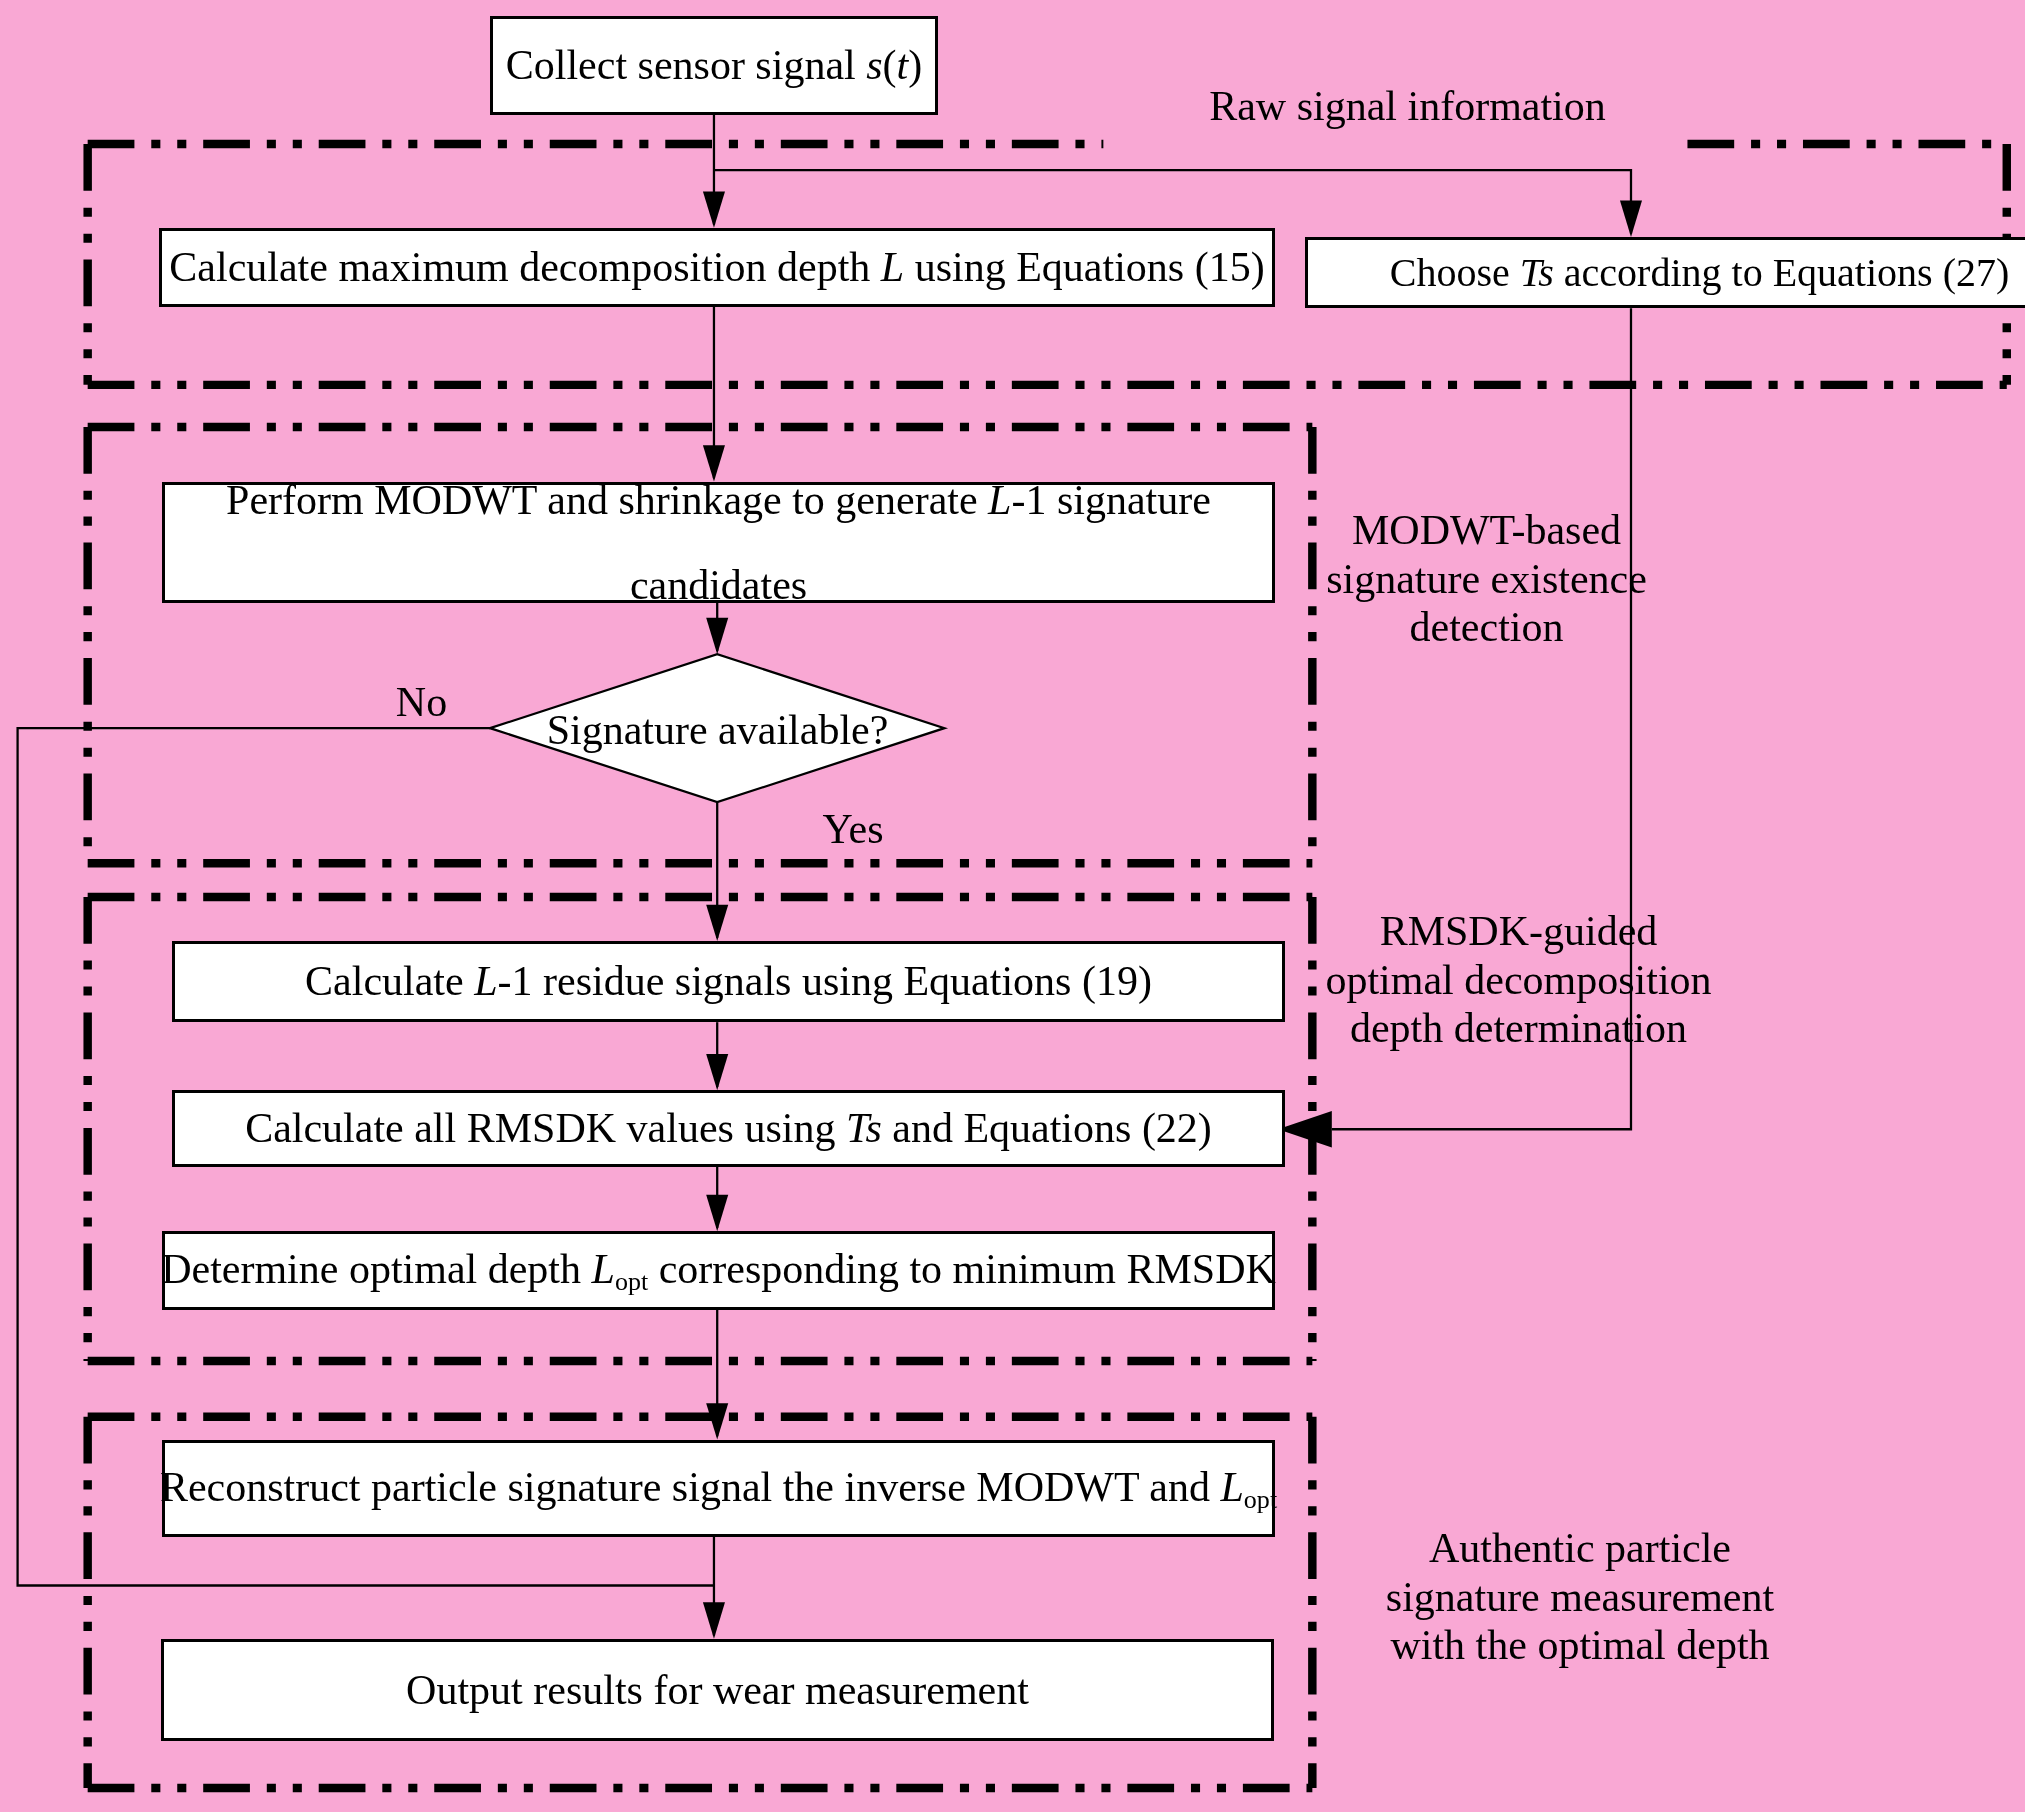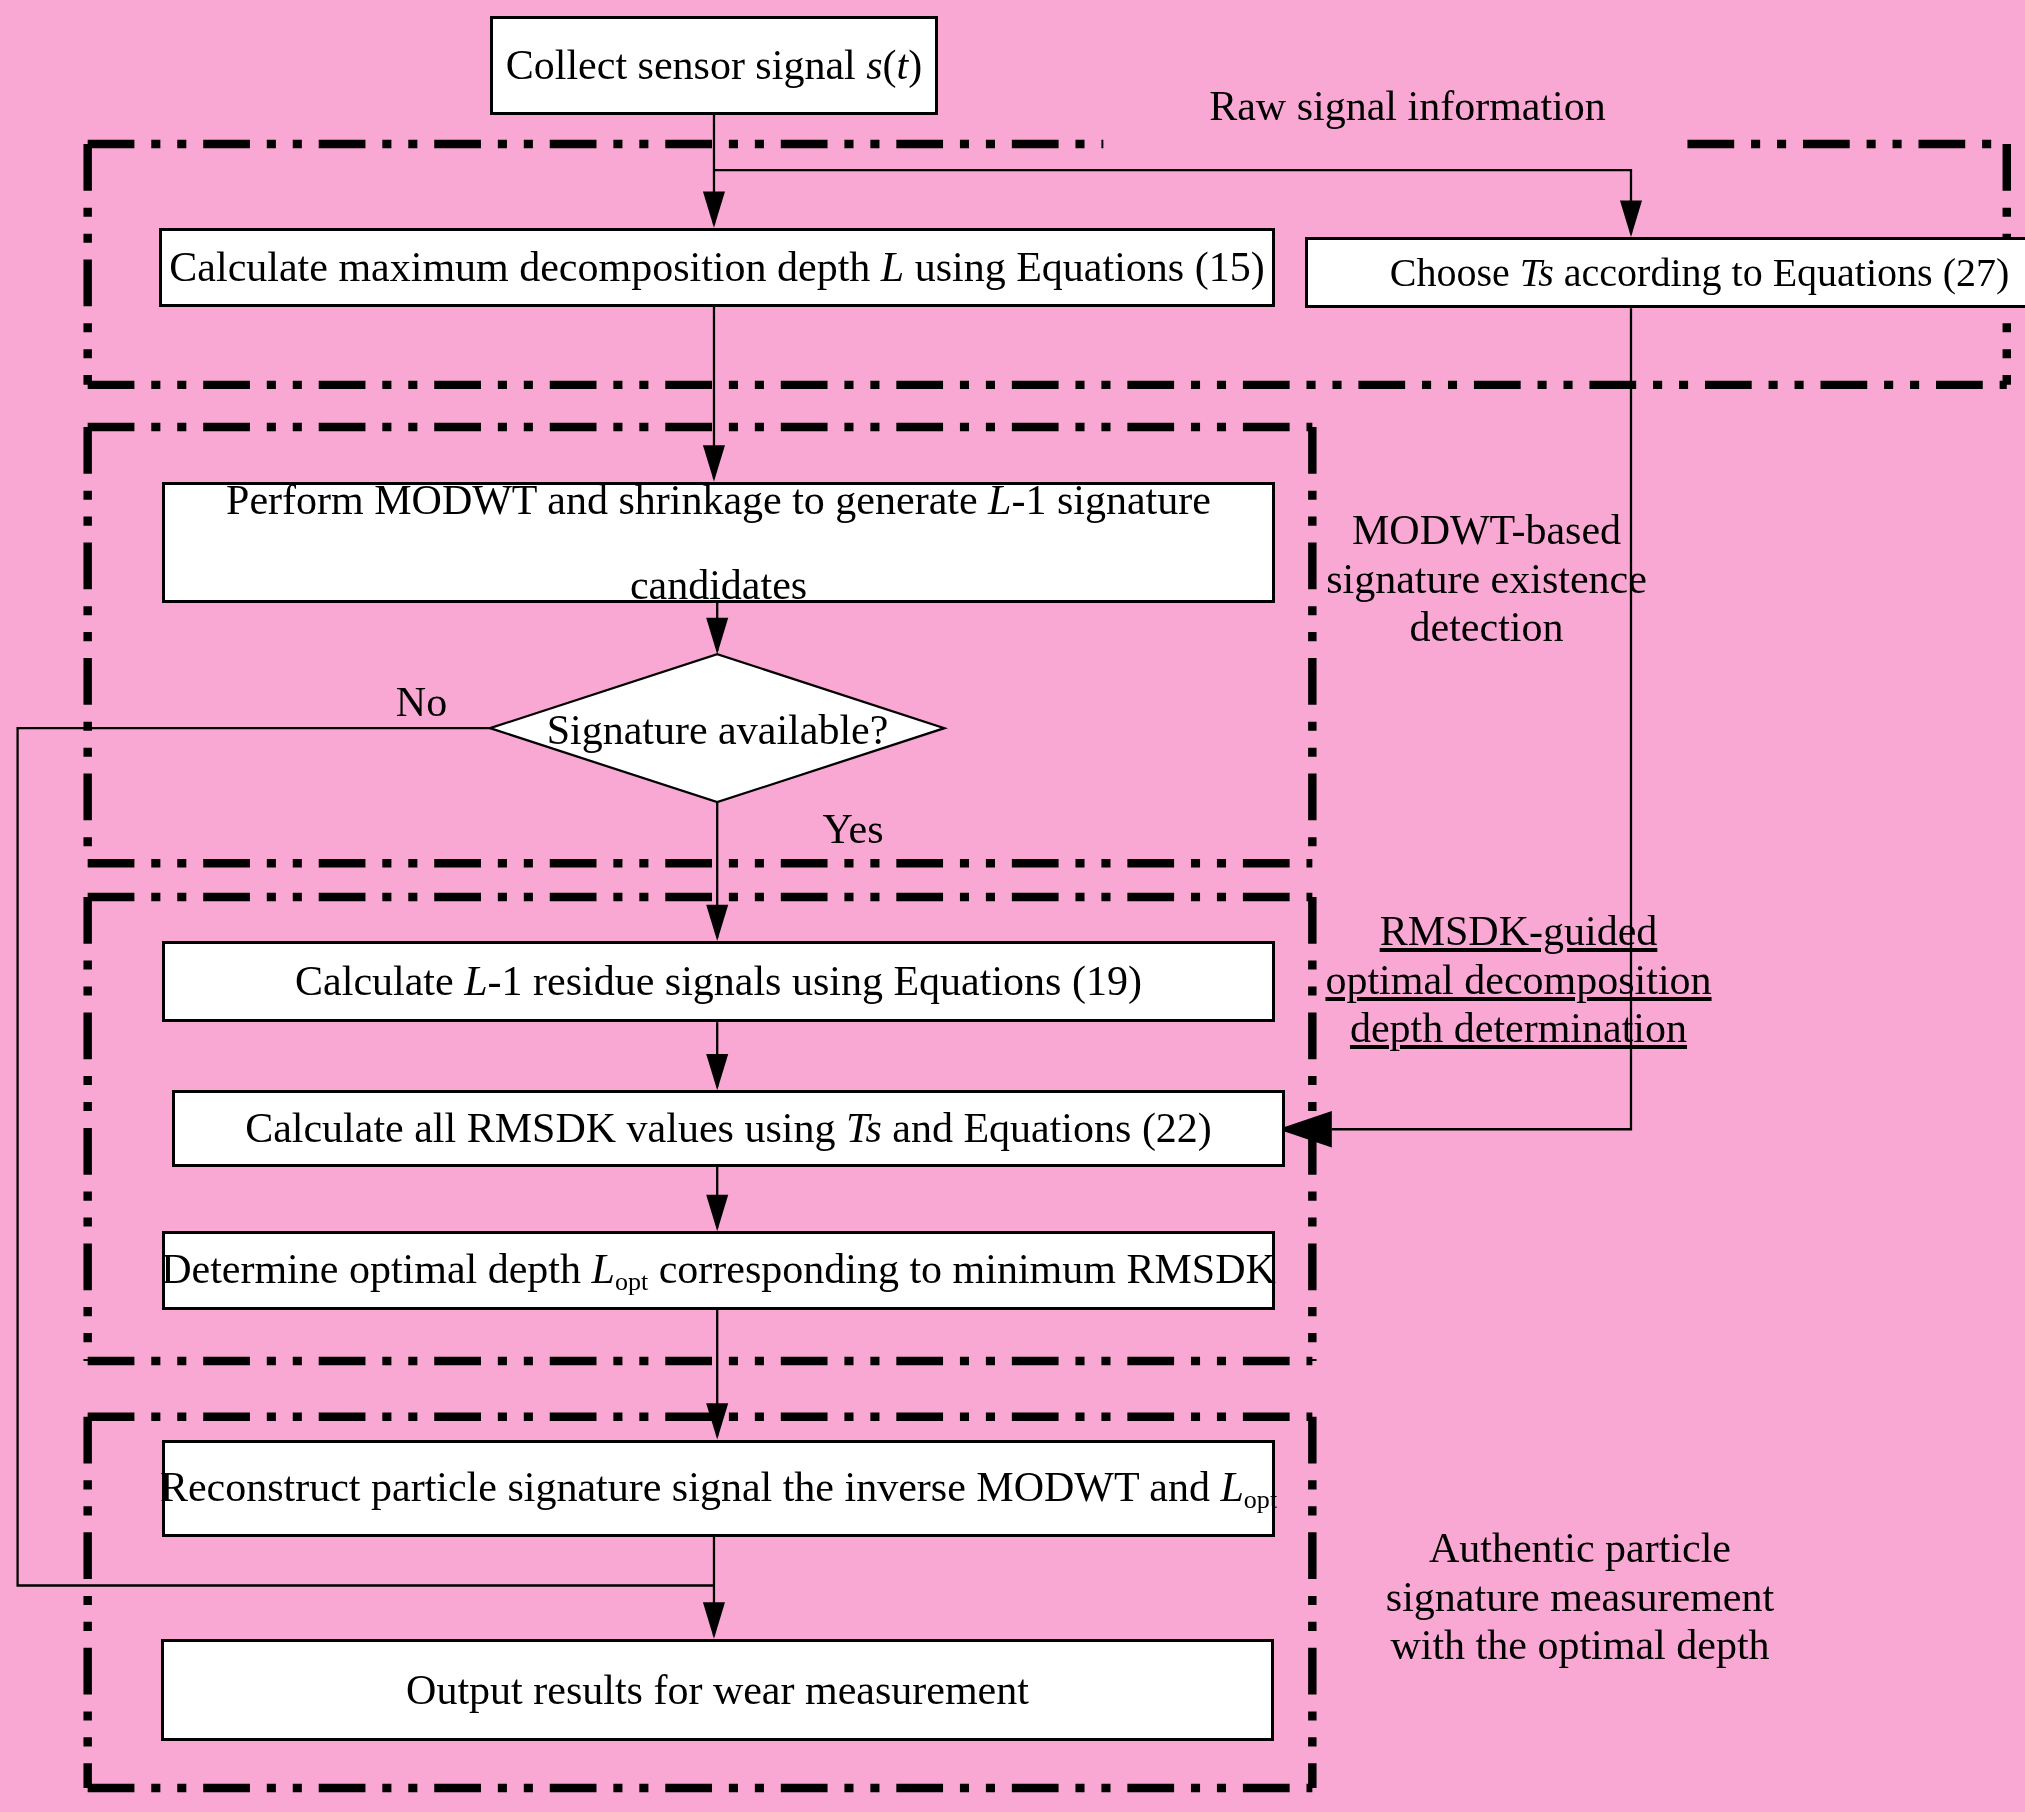--- a/index.html
+++ b/index.html
@@ -114,21 +114,21 @@
     <div><span>Perform MODWT and shrinkage to generate  </span><span class="it">L</span><span>-1 signature</span></div>
     <div>candidates</div>
   </div>
 
   <div class="lbl" style="left:497px;top:706px;width:441px;">Signature available?</div>
 
   <div class="lbl" style="left:376px;top:678px;width:91px;">No</div>
 
   <div class="lbl" style="left:798px;top:805px;width:110px;">Yes</div>
 
-  <div class="box" style="left:162px;top:941px;width:1113px;height:81px;">
+  <div class="box" style="left:172px;top:941px;width:1113px;height:81px;">
     <div><span>Calculate </span><span class="it">L</span><span>-1 residue signals using Equations (19)</span></div>
   </div>
 
   <div class="box" style="left:172px;top:1090px;width:1113px;height:77px;">
     <div><span>Calculate all RMSDK values  using  </span><span class="it">Ts</span><span> and Equations  (22)</span></div>
   </div>
 
   <div class="box" style="left:162px;top:1231px;width:1113px;height:79px;">
     <div><span>Determine optimal depth </span><span class="it">L</span><span class="sub">opt</span><span> corresponding to minimum RMSDK</span></div>
   </div>
@@ -144,21 +144,21 @@
   <div class="lbl" style="left:1200px;top:82px;width:415px;">
       <div>Raw signal information</div>
     </div>
 
   <div class="lbl" style="left:1305px;top:506px;width:363px;white-space:normal;">
       <div>MODWT-based</div>
       <div>signature existence</div>
       <div>detection</div>
     </div>
 
-  <div class="lbl" style="left:1311px;top:907px;width:415px;white-space:normal;text-decoration:underline;">
+  <div class="lbl" style="left:1311px;top:907px;width:415px;white-space:normal;">
       <div>RMSDK-guided</div>
       <div>optimal decomposition</div>
       <div>depth determination</div>
     </div>
 
   <div class="lbl" style="left:1366px;top:1524px;width:428px;white-space:normal;">
       <div>Authentic particle</div>
       <div>signature measurement</div>
       <div>with the optimal depth</div>
     </div>

